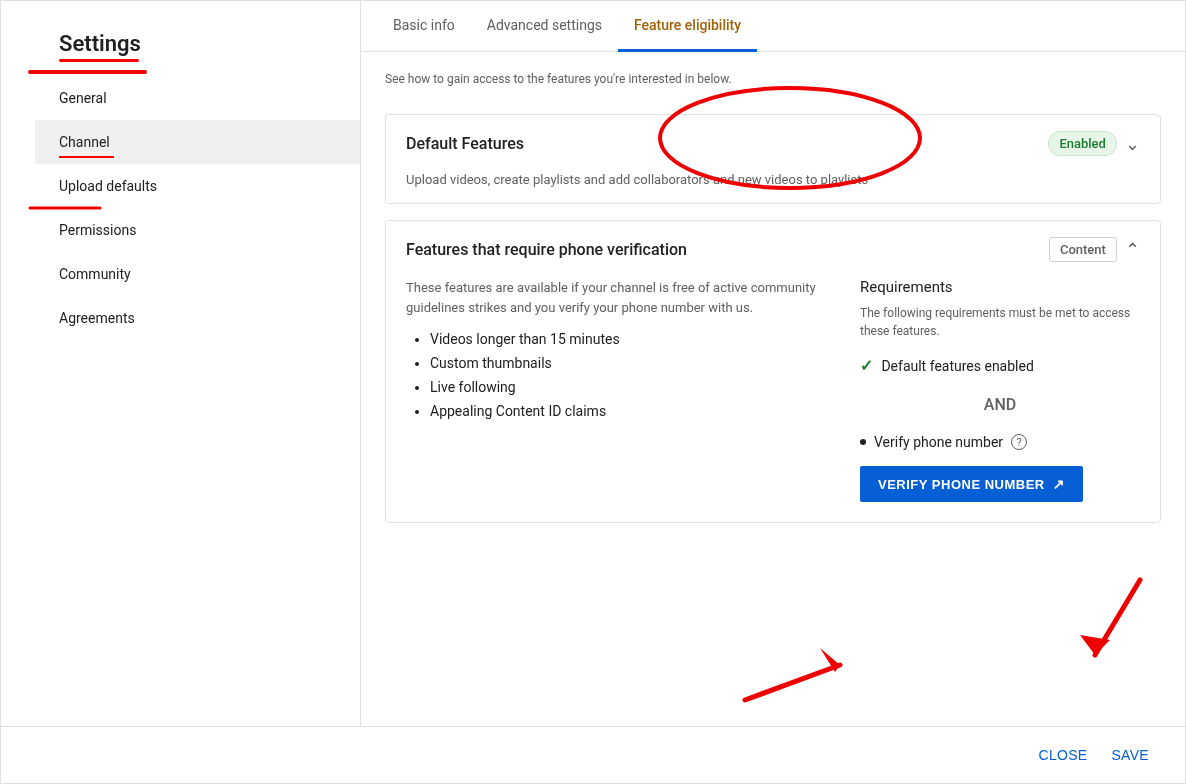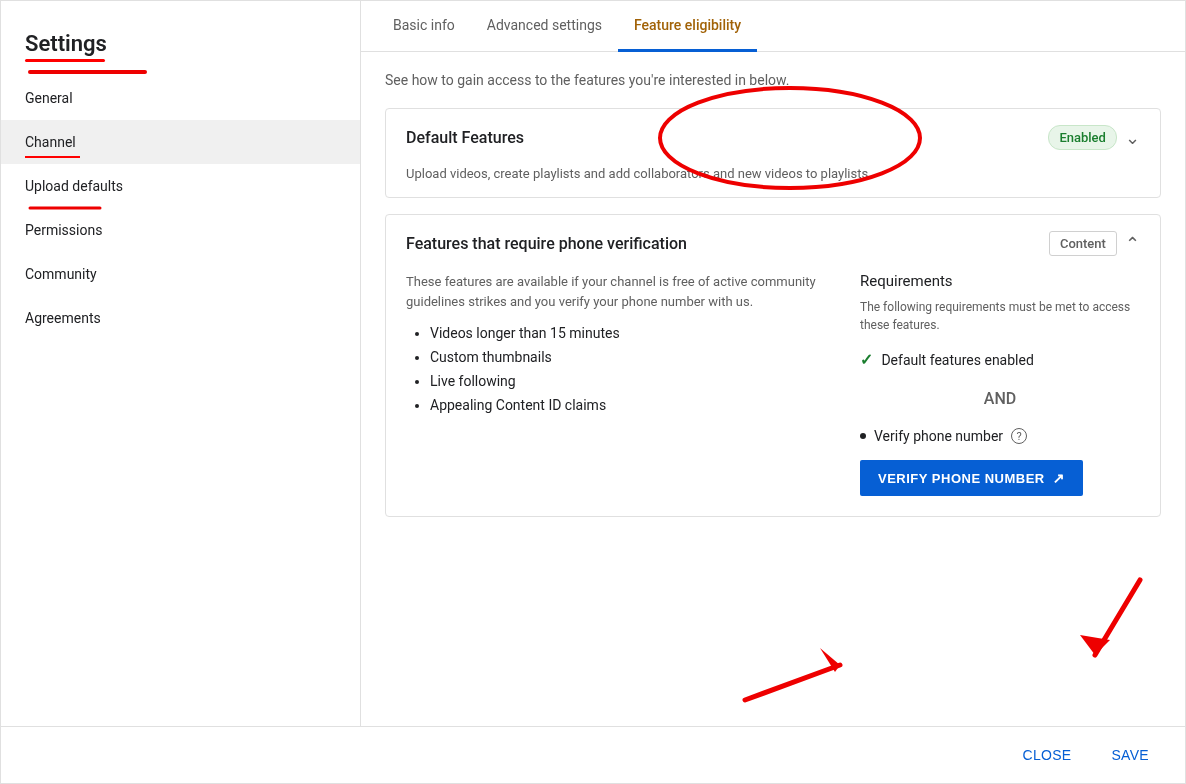--- a/index.html
+++ b/index.html
@@ -20,20 +20,21 @@
     .dialog-body {
       display: flex;
       flex: 1;
     }
     
     .sidebar {
       width: 360px;
       border-right: 1px solid #e0e0e0;
       padding-top: 20px;
       flex-shrink: 0;
+      padding-left: 34px;
     }
     .sidebar-title {
       font-size: 22px;
       font-weight: 600;
       padding: 10px 24px 20px;
       position: relative;
       display: inline-block;
     }
     .sidebar-title::after {
       content: '';
@@ -89,23 +90,23 @@
       color: #a16207;
       border-bottom: 3px solid #065fd4;
       font-weight: 500;
     }
     
     .content-area {
       padding: 20px 24px;
       flex: 1;
     }
     .content-desc {
-      font-size: 14px;
-      color: #606060;
-      margin-bottom: 20px;
+      font-size: 12px;
+      color: #606060;
+      margin-bottom: 28px;
     }
     
     .feature-card {
       border: 1px solid #e0e0e0;
       border-radius: 4px;
       margin-bottom: 16px;
       overflow: visible;
     }
     .feature-card-header {
       display: flex;
@@ -246,21 +247,21 @@
     }
     .external-icon {
       font-size: 14px;
     }
     
     .dialog-footer {
       display: flex;
       justify-content: flex-end;
       padding: 12px 24px;
       border-top: 1px solid #e0e0e0;
-      gap: 16px;
+      gap: 0;
     }
     .footer-btn {
       background: none;
       border: none;
       color: #065fd4;
       font-size: 14px;
       font-weight: 500;
       cursor: pointer;
       padding: 8px 12px;
       text-transform: uppercase;

